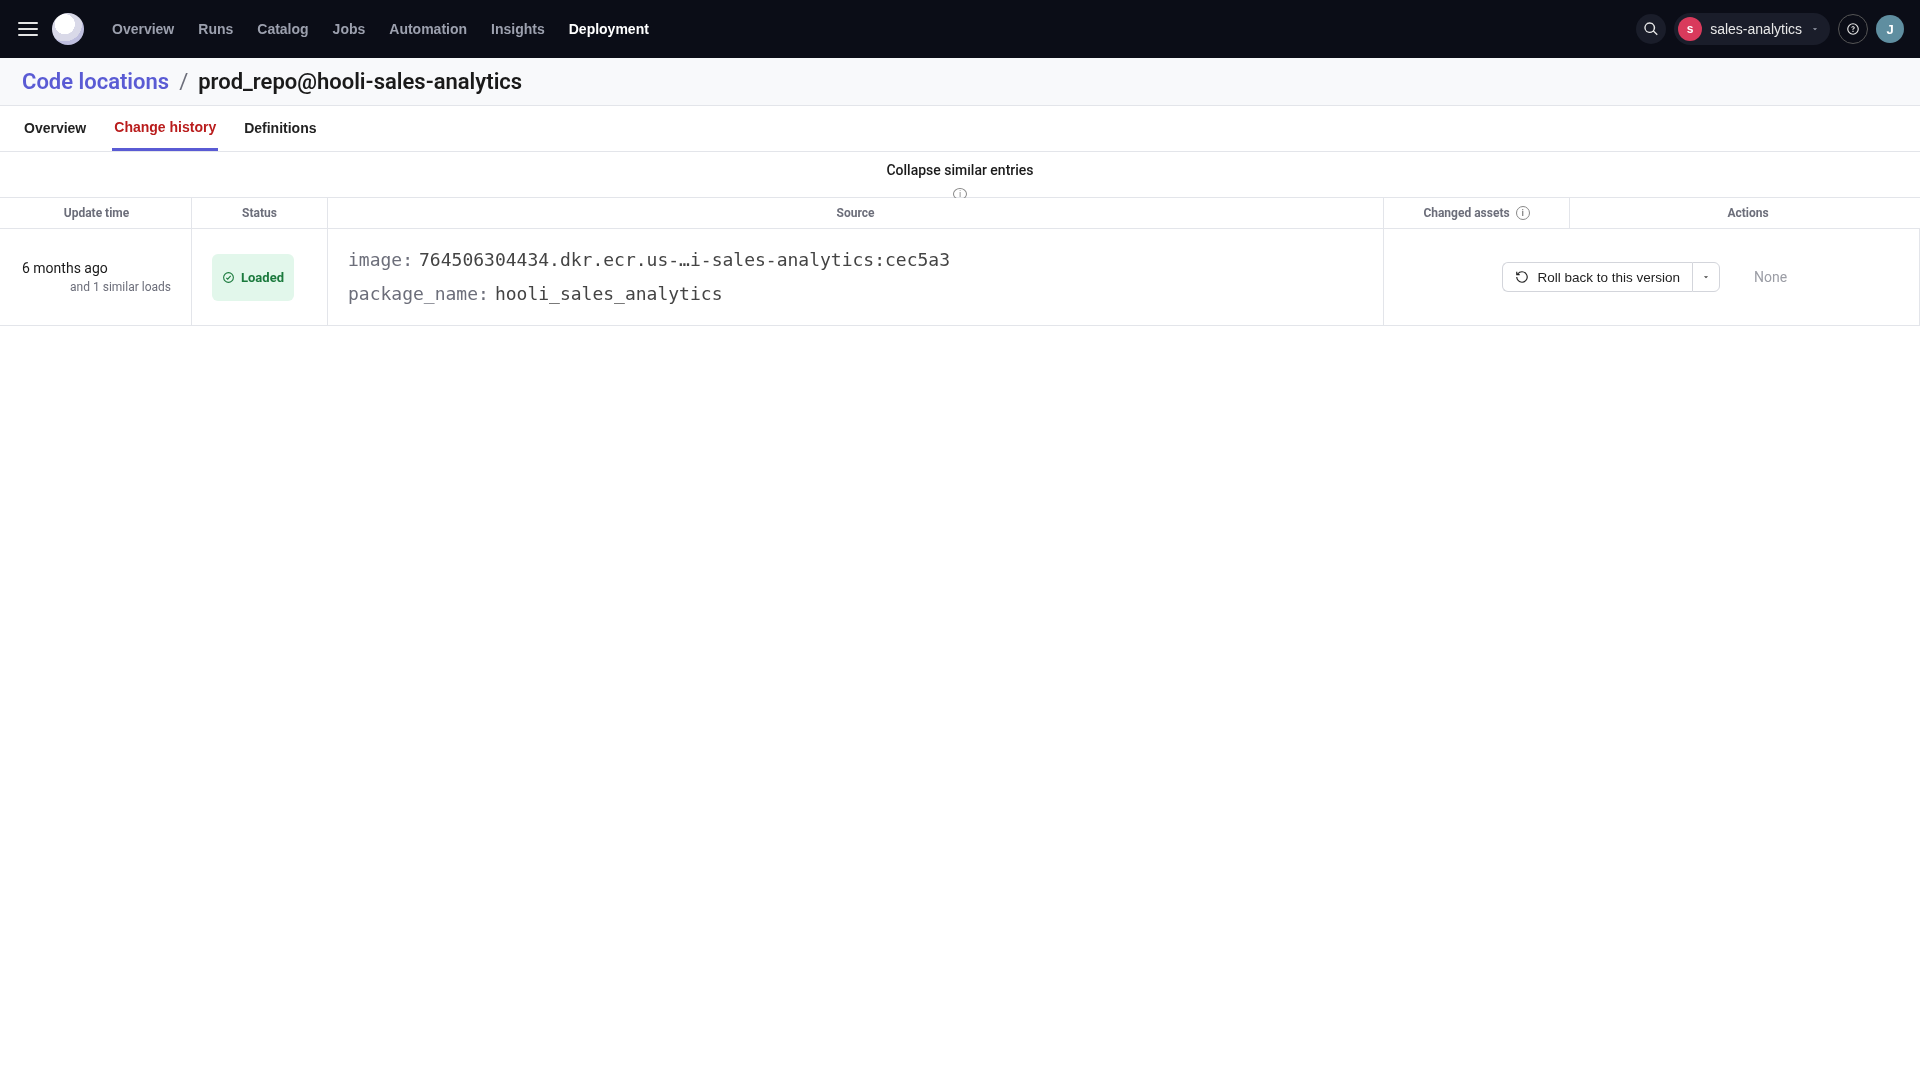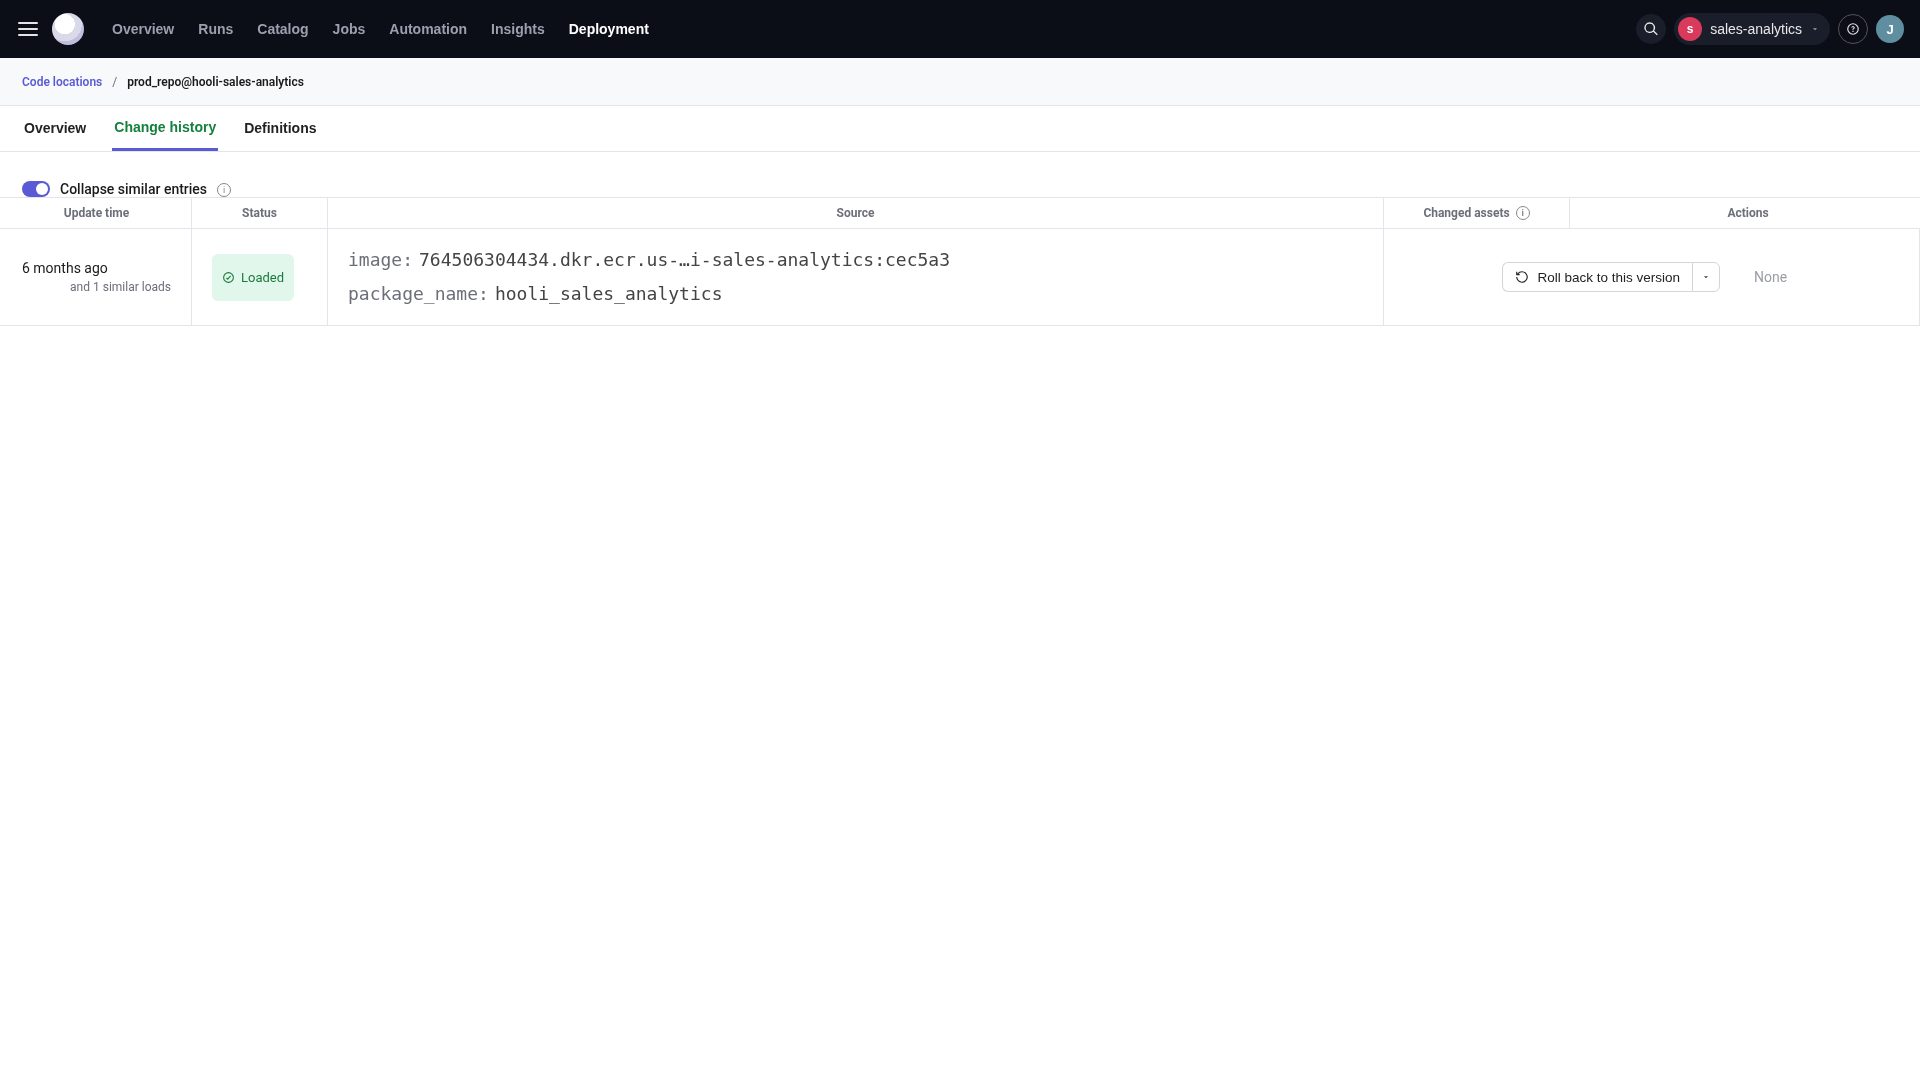--- a/index.html
+++ b/index.html
@@ -18,52 +18,52 @@
     .search-btn { width:30px; height:30px; border-radius:50%; background:#1a1d2a; border:none; display:flex; align-items:center; justify-content:center; cursor:pointer; }
     .search-btn svg { fill:#e8e8e8; }
     .workspace-chip { height:32px; background:#1a1d2a; border-radius:16px; display:flex; align-items:center; gap:8px; padding:0 10px 0 4px; border:none; cursor:pointer; color:#e8e8e8; font-size:14px; }
     .workspace-chip .ws-avatar { width:24px; height:24px; border-radius:50%; background:#d93a5c; color:#fff; display:flex; align-items:center; justify-content:center; font-size:12px; font-weight:600; }
     .workspace-chip svg { fill:#9ca0ae; }
     .round-btn { width:30px; height:30px; border-radius:50%; border:1px solid #555; background:transparent; display:flex; align-items:center; justify-content:center; cursor:pointer; }
     .round-btn svg { fill:#e8e8e8; }
     .user-avatar { width:28px; height:28px; border-radius:50%; background:#5f8ea0; color:#fff; display:flex; align-items:center; justify-content:center; font-size:13px; font-weight:600; cursor:pointer; border:none; }
 
     
-    .breadcrumb-bar { height:48px; background:#f8f9fb; border-bottom:1px solid #e3e5ea; display:flex; align-items:center; padding:0 22px; font-size:12px; font-weight:600; gap:10px; }
+    .breadcrumb-bar { height:48px; background:#f8f9fb; border-bottom:1px solid #e3e5ea; display:flex; align-items:center; padding:0 22px; font-size:22px; font-weight:600; gap:10px; }
     .crumb-link { color:#5a5bd4; cursor:pointer; }
     .crumb-sep { color:#6c6e7a; font-weight:400; }
     .crumb-current { color:#1a1a1a; }
 
     
     .tabs { height:46px; display:flex; align-items:stretch; gap:24px; padding:0 22px; border-bottom:1px solid #e3e5ea; }
     .tab { background:none; border:none; font-size:14px; font-weight:600; color:#222; cursor:pointer; padding:0 2px; border-bottom:2px solid transparent; }
-    .tab.active { color:#15803d; border-bottom:3px solid #5a5bd4; }
+    .tab.active { color:#b91c1c; border-bottom:3px solid #5a5bd4; }
 
     
-    .controls-row { height:46px; display:flex; align-items:flex-end; gap:10px; padding:0 22px; border-bottom:1px solid #e3e5ea; }
+    .controls-row { height:46px; display:flex; align-items:center; gap:10px; padding:0 22px; border-bottom:1px solid #e3e5ea;flex-direction:column; }
     .toggle { position:relative; width:28px; height:16px; background:#5a5bd4; border-radius:10px; border:none; cursor:pointer; }
     .toggle::after { content:""; position:absolute; top:2px; right:2px; width:12px; height:12px; background:#fff; border-radius:50%; }
     .collapse-label { font-size:14px; font-weight:500; }
     .info-circle { width:14px; height:14px; border:1px solid #888; border-radius:50%; display:inline-flex; align-items:center; justify-content:center; font-size:9px; color:#888; cursor:pointer; }
 
     
     .table { width:100%; }
     .thead-row, .tbody-row { display:flex; border-bottom:1px solid #e3e5ea; }
     .th, .td { padding:10px 20px; display:flex; flex-direction:column; justify-content:center; }
     .th { font-size:12px; color:#6c6e7a; font-weight:500; background:#fff; }
     .col-time    { width:192px; border-right:1px solid #e3e5ea; padding-left:22px; }
     .col-status  { width:136px; border-right:1px solid #e3e5ea; }
     .col-source  { flex:1;     border-right:1px solid #e3e5ea; }
     .col-assets  { width:186px; border-right:1px solid #e3e5ea; }
     .col-actions { width:350px; text-align:right; align-items:flex-end; padding-right:14px; }
     .thead-row .th { height:30px; flex-direction:row; align-items:center; gap:6px;font-weight:bold; }
     .tbody-row .td { padding-top:14px; padding-bottom:14px; }
     .time-main { font-size:14px; }
     .time-sub  { font-size:12px; color:#6c6e7a; margin-top:4px;text-align:right; }
-    .status-pill { display:inline-flex; align-items:center; gap:6px; padding:16px 10px; border-radius:6px; background:#e2f7eb; color:#1b7a3d; font-size:13px; font-weight:400; width:fit-content; }
+    .status-pill { display:inline-flex; align-items:center; gap:6px; padding:16px 10px; border-radius:6px; background:#e2f7eb; color:#1b7a3d; font-size:13px; font-weight:700; width:fit-content; }
     .status-pill svg { stroke:#1b7a3d; }
     .src-line { display:flex; gap:6px; font-family:ui-monospace,Menlo,Consolas,monospace; font-size:18px; color:#444; line-height:1.9; }
     .src-key { color:#6c6e7a; }
     .assets-none { color:#9b9da5; font-size:14px; }
     .actions-flex { display:flex; gap:0; }
     .rollback-btn { height:30px; padding:0 12px; border:1px solid #d3d5db; border-right:none; border-radius:6px 0 0 6px; background:#fff; display:flex; align-items:center; gap:8px; cursor:pointer; font-size:13.5px; color:#222; }
     .rollback-caret { height:30px; width:28px; border:1px solid #d3d5db; border-radius:0 6px 6px 0; background:#fff; display:flex; align-items:center; justify-content:center; cursor:pointer; }
     .rollback-caret svg { fill:#444; }
     .rollback-btn svg { fill:none; stroke:#222; }
   </style>

